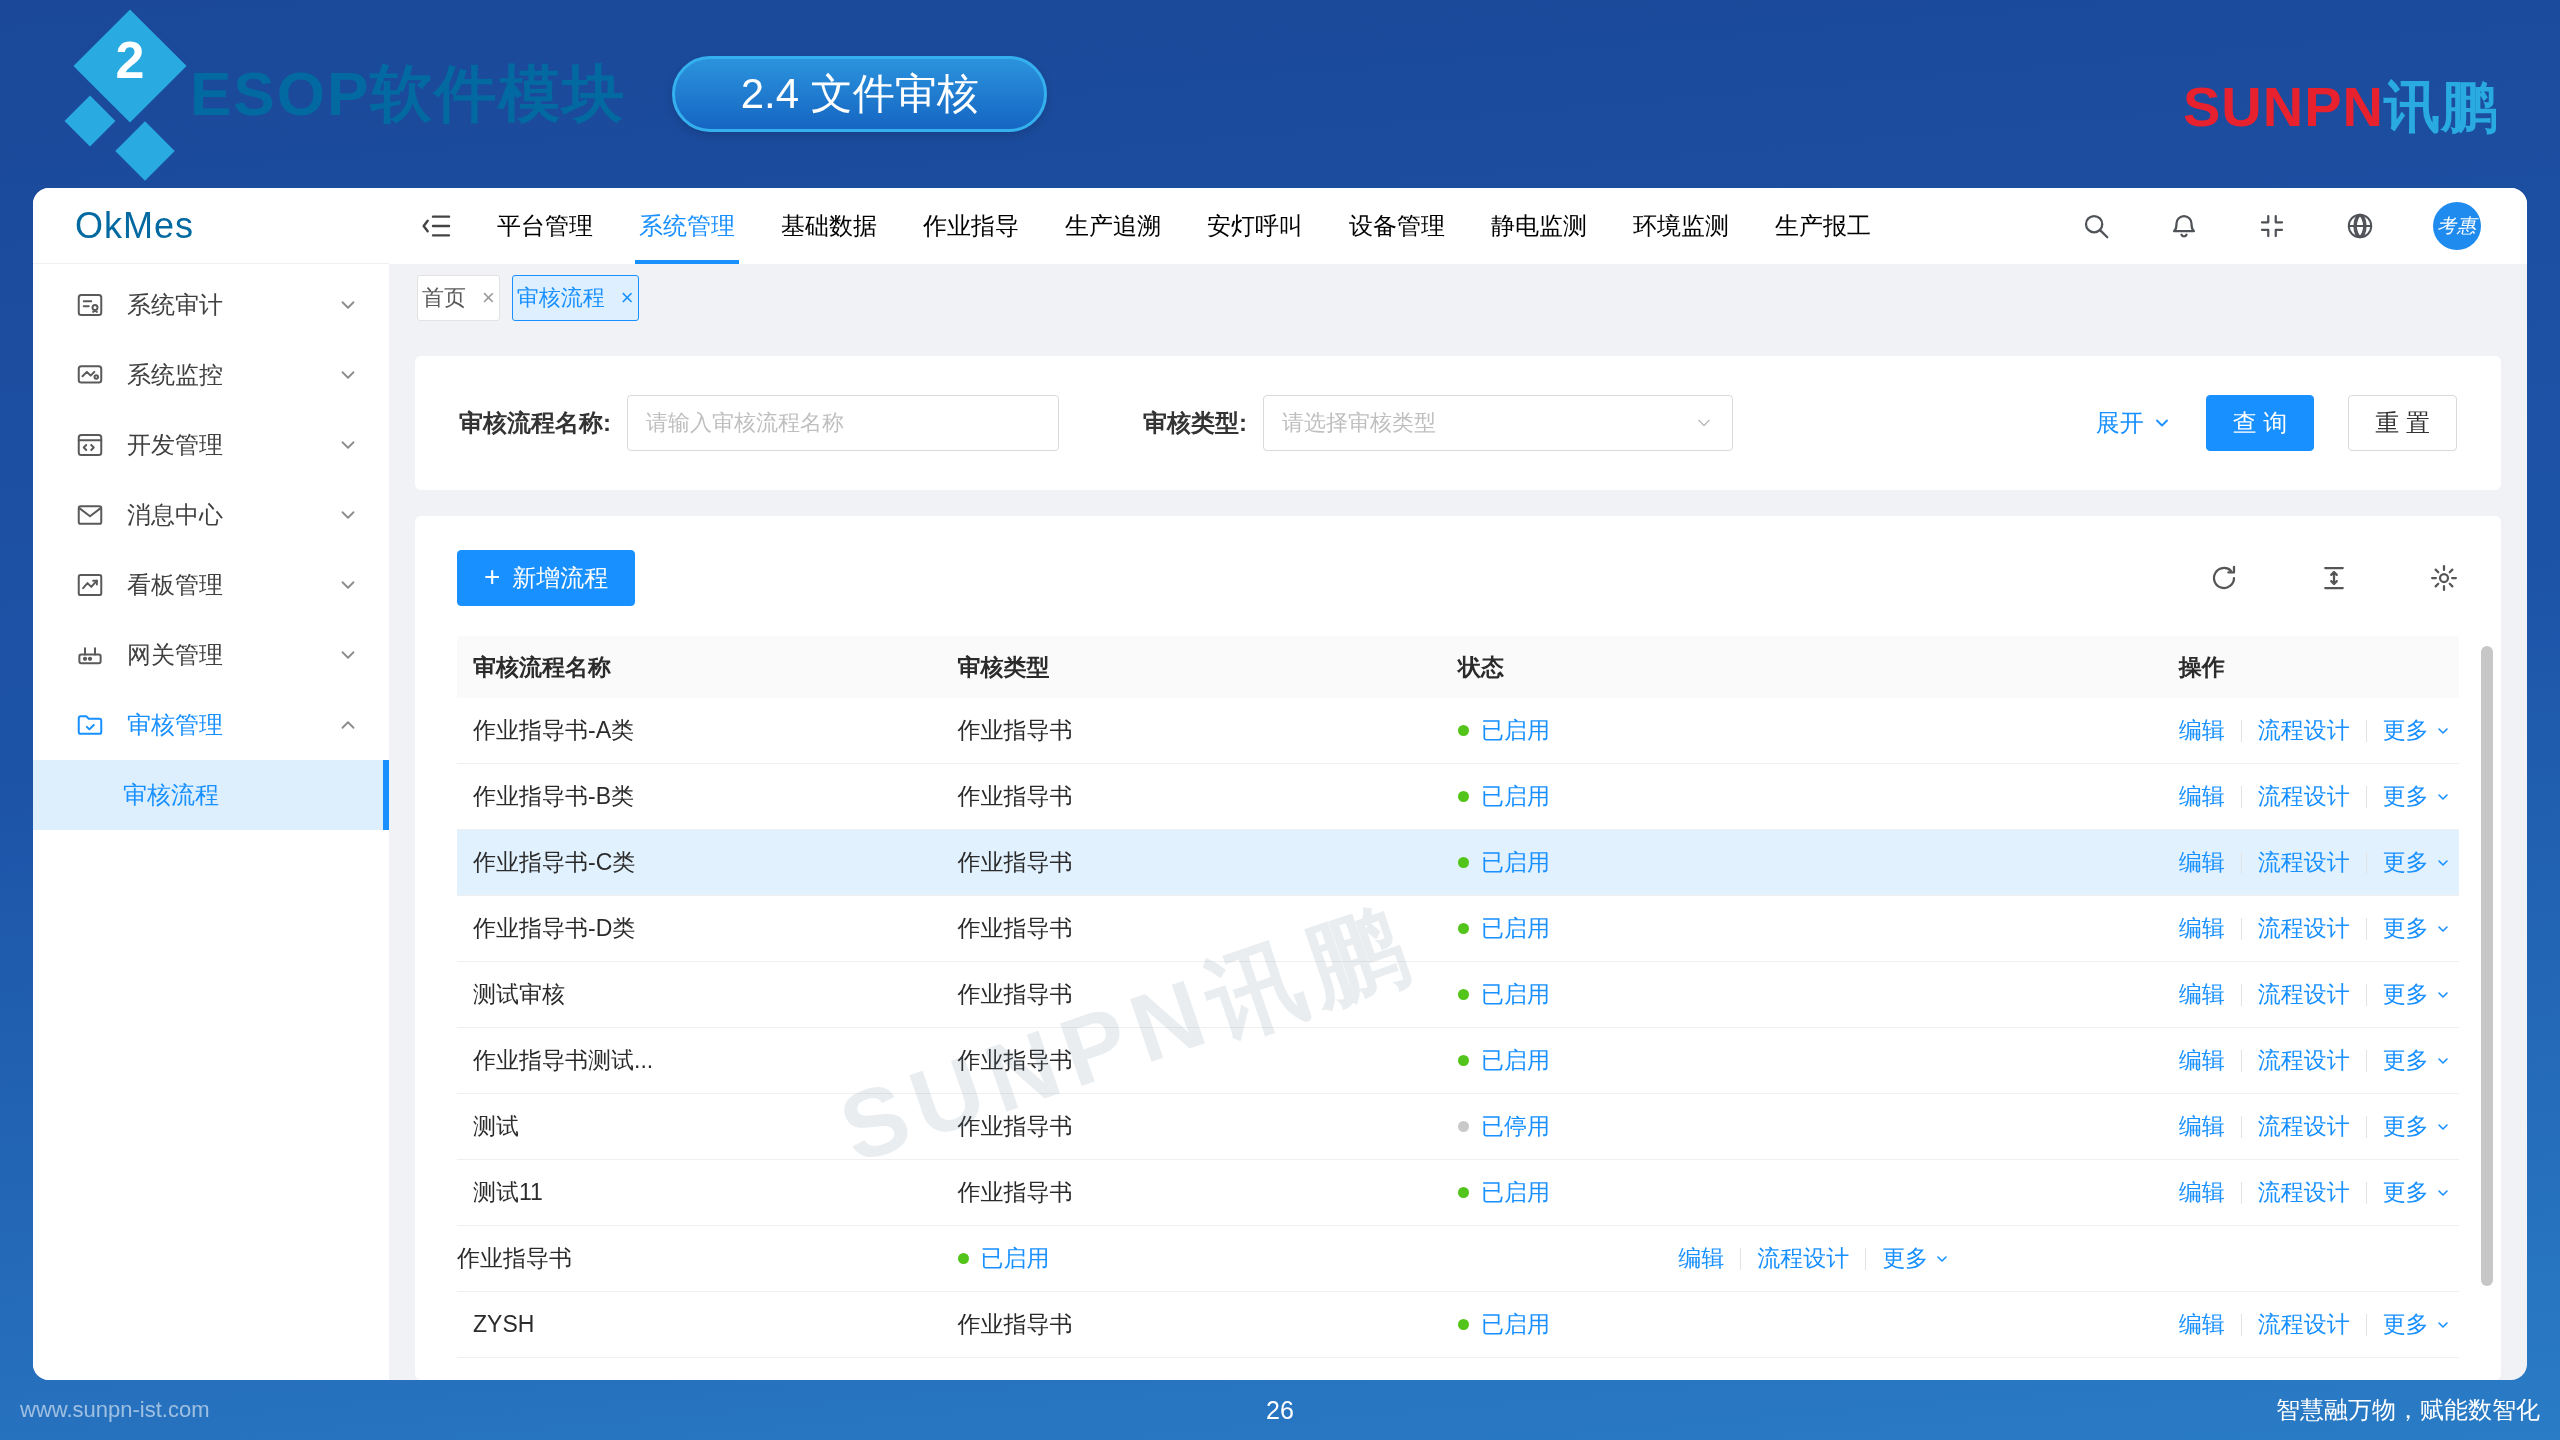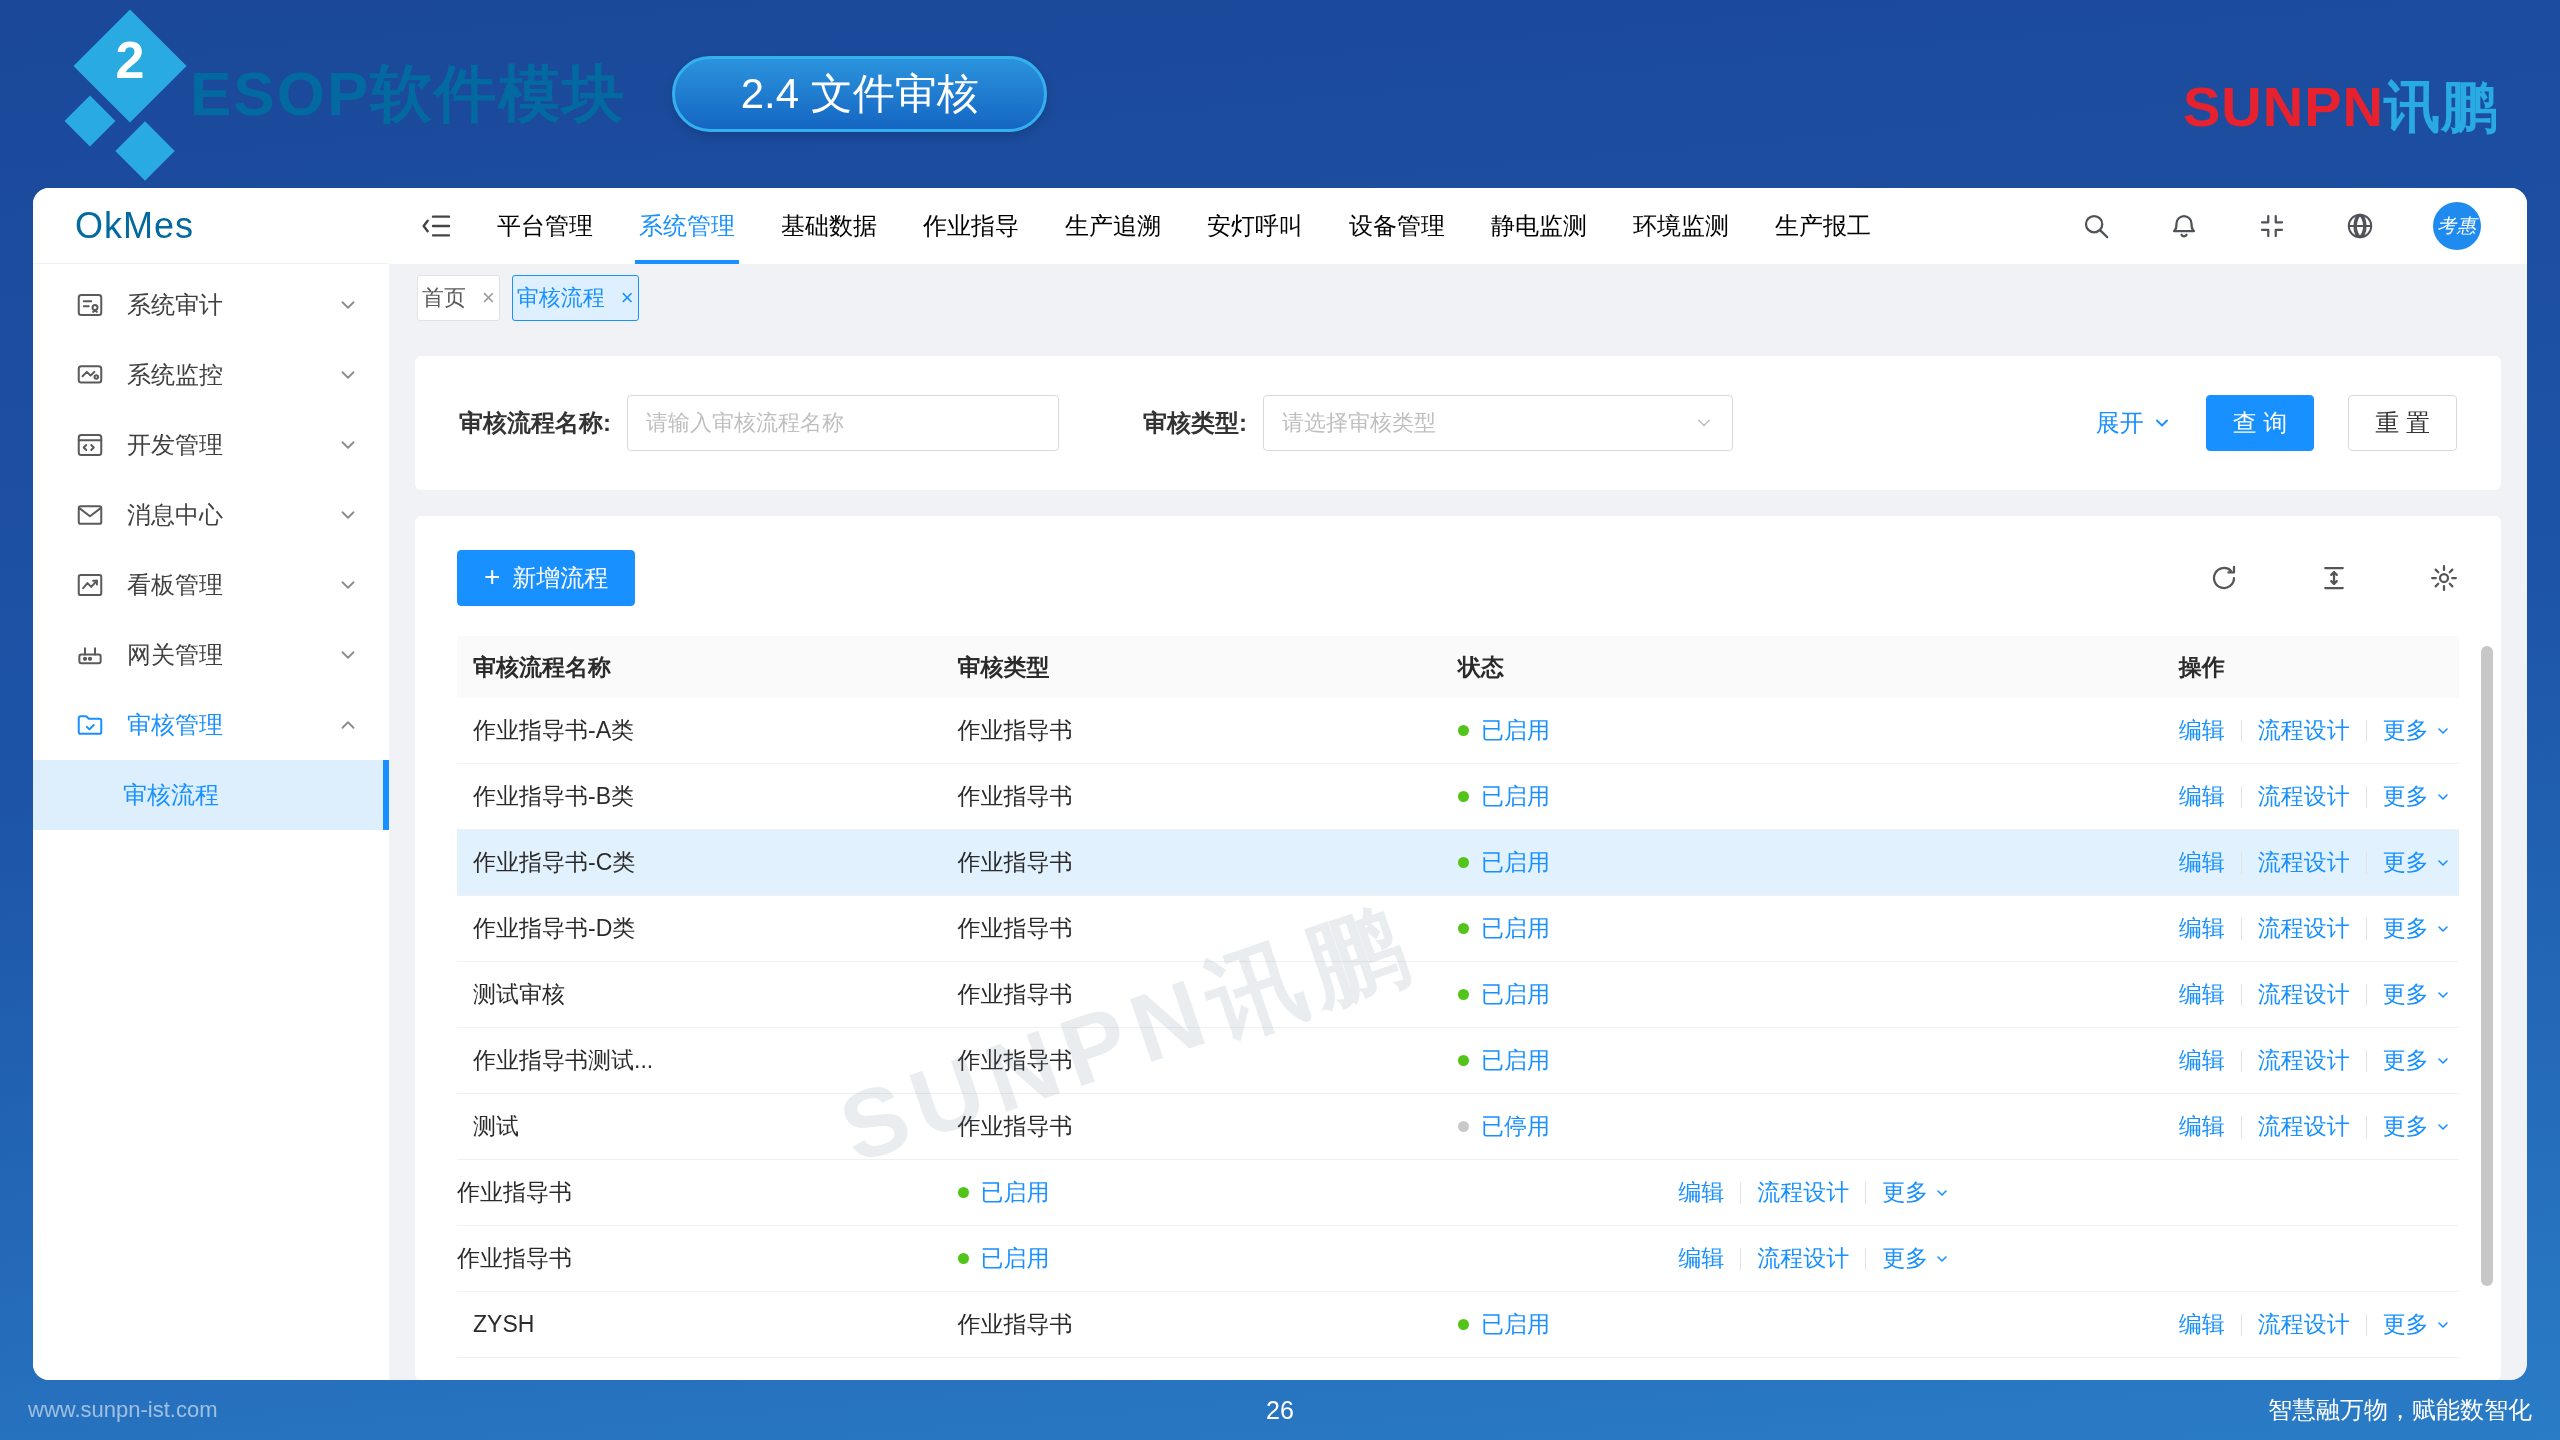--- a/index.html
+++ b/index.html
@@ -109,21 +109,21 @@
   .a-link { color:#1890ff; cursor:pointer; }
   .a-sep { width:1px; height:22px; background:#e3e3e3; margin:0 16px; }
   .more-caret { width:16px; height:16px; color:#1890ff; display:inline-flex; margin-left:6px; }
 
   .v-scrollbar { position:absolute; right:8px; top:130px; bottom:40px; width:12px; }
   .v-thumb { position:absolute; top:0; width:12px; height:640px; border-radius:6px; background:#c7c7c7; }
 
   .watermark { position:absolute; left:440px; top:640px; font-size:96px; color:rgba(100,125,150,0.14); transform:rotate(-19deg); letter-spacing:10px; pointer-events:none; white-space:nowrap; font-weight:bold; }
 
   
-  .footer { height:60px; display:flex; align-items:center; padding:0 28px; color:#fff; position:relative; }
+  .footer { height:60px; display:flex; align-items:center; padding:0 20px; color:#fff; position:relative; }
   .f-url { font-size:22px; color:rgba(255,255,255,.55); }
   .f-page { position:absolute; left:50%; transform:translateX(-50%); font-size:25px; }
   .f-slogan { margin-left:auto; font-size:24px; }
   svg { display:block; }
 </style>
 </head>
 <body>
 
 <div class="hdr">
   <div class="logo-cluster">
@@ -565,20 +565,21 @@
                   <span class="a-link">更多</span>
                   <span class="more-caret">
                     <svg viewBox="0 0 24 24" fill="none" stroke="currentColor" stroke-width="2.4" stroke-linecap="round" stroke-linejoin="round">
                       <polyline points="6 9 12 15 18 9"></polyline>
                     </svg>
                   </span>
                 </div>
               </div>
 
               <div class="t-row">
+                <div class="c-name">测试11</div>
                 <div class="c-type">作业指导书</div>
                 <div class="c-status">
                   <span class="dot"></span>
                   <span class="status-text">已启用</span>
                 </div>
                 <div class="c-action">
                   <span class="a-link">编辑</span>
                   <span class="a-sep"></span>
                   <span class="a-link">流程设计</span>
                   <span class="a-sep"></span>

